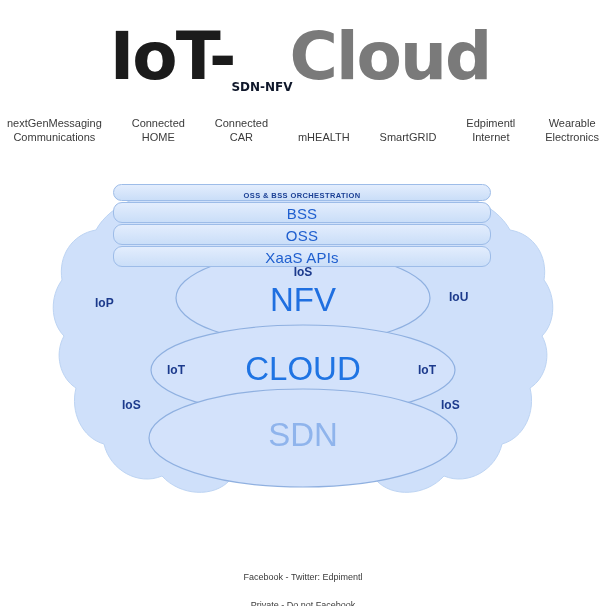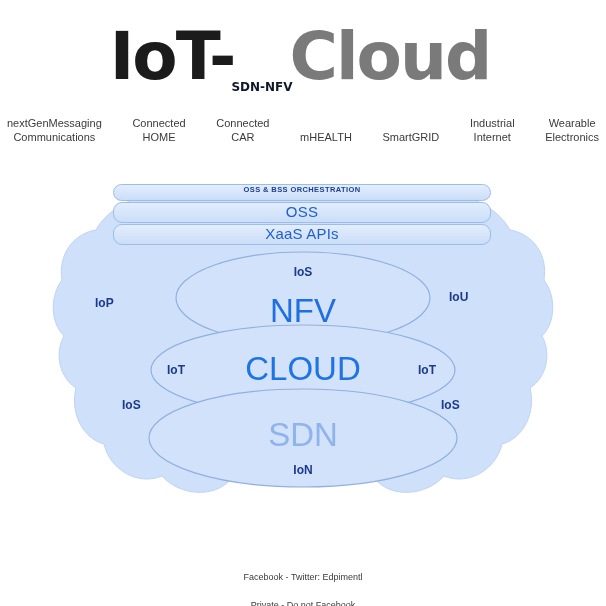--- a/index.html
+++ b/index.html
@@ -95,21 +95,21 @@
     top: 184px;
     width: 378px;
   }
   .orch-bar {
     height: 19px;
     margin-bottom: 1px;
     border: 1px solid #9dbce8;
     border-radius: 9px;
     background: linear-gradient(to bottom, #e3edfd 0%, #cadef8 100%);
     display: flex;
-    align-items: flex-start;
+    align-items: flex-end;
     justify-content: center;
     box-sizing: border-box;
   }
   .orch-bar.header {
     height: 17px;
   }
   .orch-head-text {
     font-family: "Liberation Sans", sans-serif;
     font-size: 7.5px;
     font-weight: bold;
@@ -127,21 +127,21 @@
   
   .layer-label {
     position: absolute;
     font-family: "Liberation Sans", sans-serif;
     white-space: nowrap;
     text-align: center;
   }
   .big-nfv {
     font-size: 33px;
     color: #1f6fe0;
-    left: 0; top: 292px; width: 606px;
+    left: 0; top: 281px; width: 606px;
   }
   .big-cloud {
     font-size: 33px;
     color: #1f74e3;
     left: 0; top: 350px; width: 606px;
   }
   .big-sdn {
     font-size: 33px;
     color: #8fb4ec;
     left: 0; top: 416px; width: 606px;
@@ -207,21 +207,21 @@
     </div>
     <div class="top-label">
       <span>mHEALTH</span>
       <span class="l2"></span>
     </div>
     <div class="top-label">
       <span>SmartGRID</span>
       <span class="l2"></span>
     </div>
     <div class="top-label">
-      <span>Industrial</span>
+      <span>Edpimentl</span>
       <span class="l2">Internet</span>
     </div>
     <div class="top-label">
       <span>Wearable</span>
       <span class="l2">Electronics</span>
     </div>
   </div>
 
   <svg id="cloud-svg" viewBox="0 0 606 340">
 
@@ -248,33 +248,35 @@
     <ellipse cx="303" cy="200" rx="152" ry="45" fill="#d3e2fb" stroke="#8fb0e0" stroke-width="1.2"></ellipse>
 
     <ellipse cx="303" cy="268" rx="154" ry="49" fill="#d3e2fb" stroke="#8fb0e0" stroke-width="1.2"></ellipse>
   </svg>
 
   <div class="orch-stack">
     <div class="orch-bar header">
       <span class="orch-head-text">OSS &amp; BSS ORCHESTRATION</span>
     </div>
     <div class="orch-bar tall">
+      <span class="orch-bar-text">BSS</span>
+    </div>
+    <div class="orch-bar tall">
       <span class="orch-bar-text">OSS</span>
     </div>
     <div class="orch-bar tall">
       <span class="orch-bar-text">XaaS  APIs</span>
     </div>
   </div>
 
   <div class="layer-label big-nfv">NFV</div>
   <div class="layer-label big-cloud">CLOUD</div>
   <div class="layer-label big-sdn">SDN</div>
 
   <div class="tag tag-ios-top">IoS</div>
-  <div class="tag tag-ion-bot">IoN</div>
   <div class="tag tag-iop">IoP</div>
   <div class="tag tag-iou">IoU</div>
   <div class="tag tag-iot-l">IoT</div>
   <div class="tag tag-iot-r">IoT</div>
   <div class="tag tag-ios-l">IoS</div>
   <div class="tag tag-ios-r">IoS</div>
 
   <div class="footer">
     <span class="footer-line">Facebook - Twitter:  Edpimentl</span>
     <span class="footer-line">Private - Do not Facebook</span>

